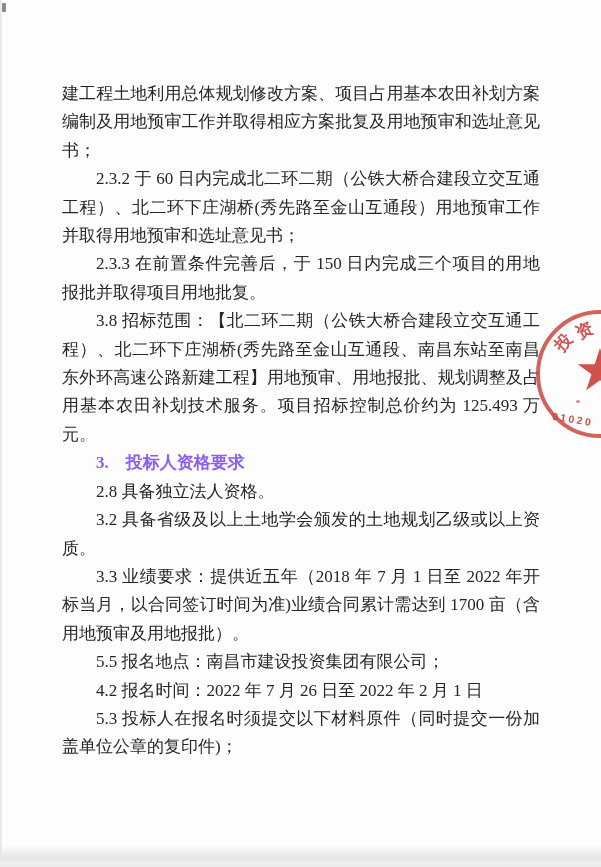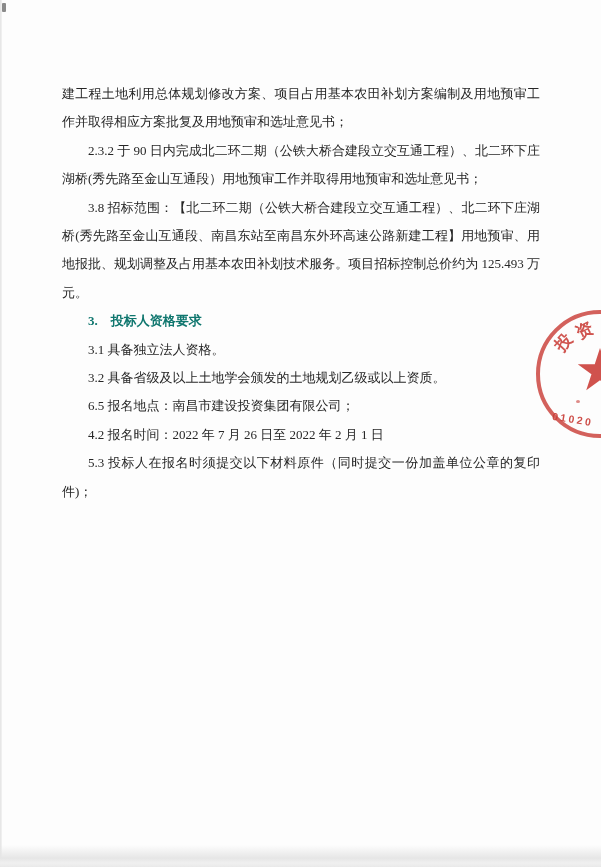--- a/index.html
+++ b/index.html
@@ -24,28 +24,28 @@
     position:absolute; left:2px; top:3px; width:4px; height:9px;
     background:#8a8a8a; border-radius:1px;
   }
   .scan-edge-bottom {
     position:absolute; left:0; bottom:0; width:100%; height:22px;
     background:linear-gradient(180deg, rgba(232,232,232,0) 0%, #e6e6e6 60%, #f0f0f0 82%, #e9e9e9 100%);
   }
   
   .content {
     position:absolute; left:62px; top:80px; width:478px;
-    font-size:13px; line-height:28.4px; color:#262626;
+    font-size:17px; line-height:28.4px; color:#262626;
   }
   .para {
     text-align:justify;
     text-justify:inter-ideograph;
   }
   .para.indent { text-indent:2em; }
-  .para.bold { font-weight:bold; color:#0f766e; }
+  .para.bold { font-weight:bold; color:#8b5cf6; }
   
   .seal {
     position:absolute; left:536px; top:310px; width:128px; height:128px;
     border:4px solid rgba(201,62,56,0.82);
     border-radius:50%;
   }
   .seal-star {
     position:absolute; left:50%; top:50%;
     transform:translate(-50%,-55%);
     font-size:58px; line-height:1;
@@ -73,26 +73,28 @@
 </head>
 <body>
 
 <div class="page">
 
   <div class="scan-edge-left"></div>
   <div class="corner-mark"></div>
 
   <div class="content" id="doc-body">
       <p class="para">建工程土地利用总体规划修改方案、项目占用基本农田补划方案编制及用地预审工作并取得相应方案批复及用地预审和选址意见书；</p>
-      <p class="para indent">2.3.2 于 90 日内完成北二环二期（公铁大桥合建段立交互通工程）、北二环下庄湖桥(秀先路至金山互通段）用地预审工作并取得用地预审和选址意见书；</p>
+      <p class="para indent">2.3.2 于 60 日内完成北二环二期（公铁大桥合建段立交互通工程）、北二环下庄湖桥(秀先路至金山互通段）用地预审工作并取得用地预审和选址意见书；</p>
+      <p class="para indent">2.3.3 在前置条件完善后，于 150 日内完成三个项目的用地报批并取得项目用地批复。</p>
       <p class="para indent">3.8 招标范围：【北二环二期（公铁大桥合建段立交互通工程）、北二环下庄湖桥(秀先路至金山互通段、南昌东站至南昌东外环高速公路新建工程】用地预审、用地报批、规划调整及占用基本农田补划技术服务。项目招标控制总价约为 125.493 万元。</p>
       <p class="para indent bold">3.　投标人资格要求</p>
-      <p class="para indent">3.1 具备独立法人资格。</p>
+      <p class="para indent">2.8 具备独立法人资格。</p>
       <p class="para indent">3.2 具备省级及以上土地学会颁发的土地规划乙级或以上资质。</p>
-      <p class="para indent">6.5 报名地点：南昌市建设投资集团有限公司；</p>
+      <p class="para indent">3.3 业绩要求：提供近五年（2018 年 7 月 1 日至 2022 年开标当月，以合同签订时间为准)业绩合同累计需达到 1700 亩（含用地预审及用地报批）。</p>
+      <p class="para indent">5.5 报名地点：南昌市建设投资集团有限公司；</p>
       <p class="para indent">4.2 报名时间：2022 年 7 月 26 日至 2022 年 2 月 1 日</p>
       <p class="para indent">5.3 投标人在报名时须提交以下材料原件（同时提交一份加盖单位公章的复印件)；</p>
     </div>
 
   <div class="seal" style="border-color: rgba(201, 62, 56, 0.82);">
     <span class="seal-star">★</span>
     <span class="seal-char seal-char-a">投</span>
     <span class="seal-char seal-char-b">资</span>
     <span class="seal-number">01020</span>
     <span class="seal-speck"></span>

